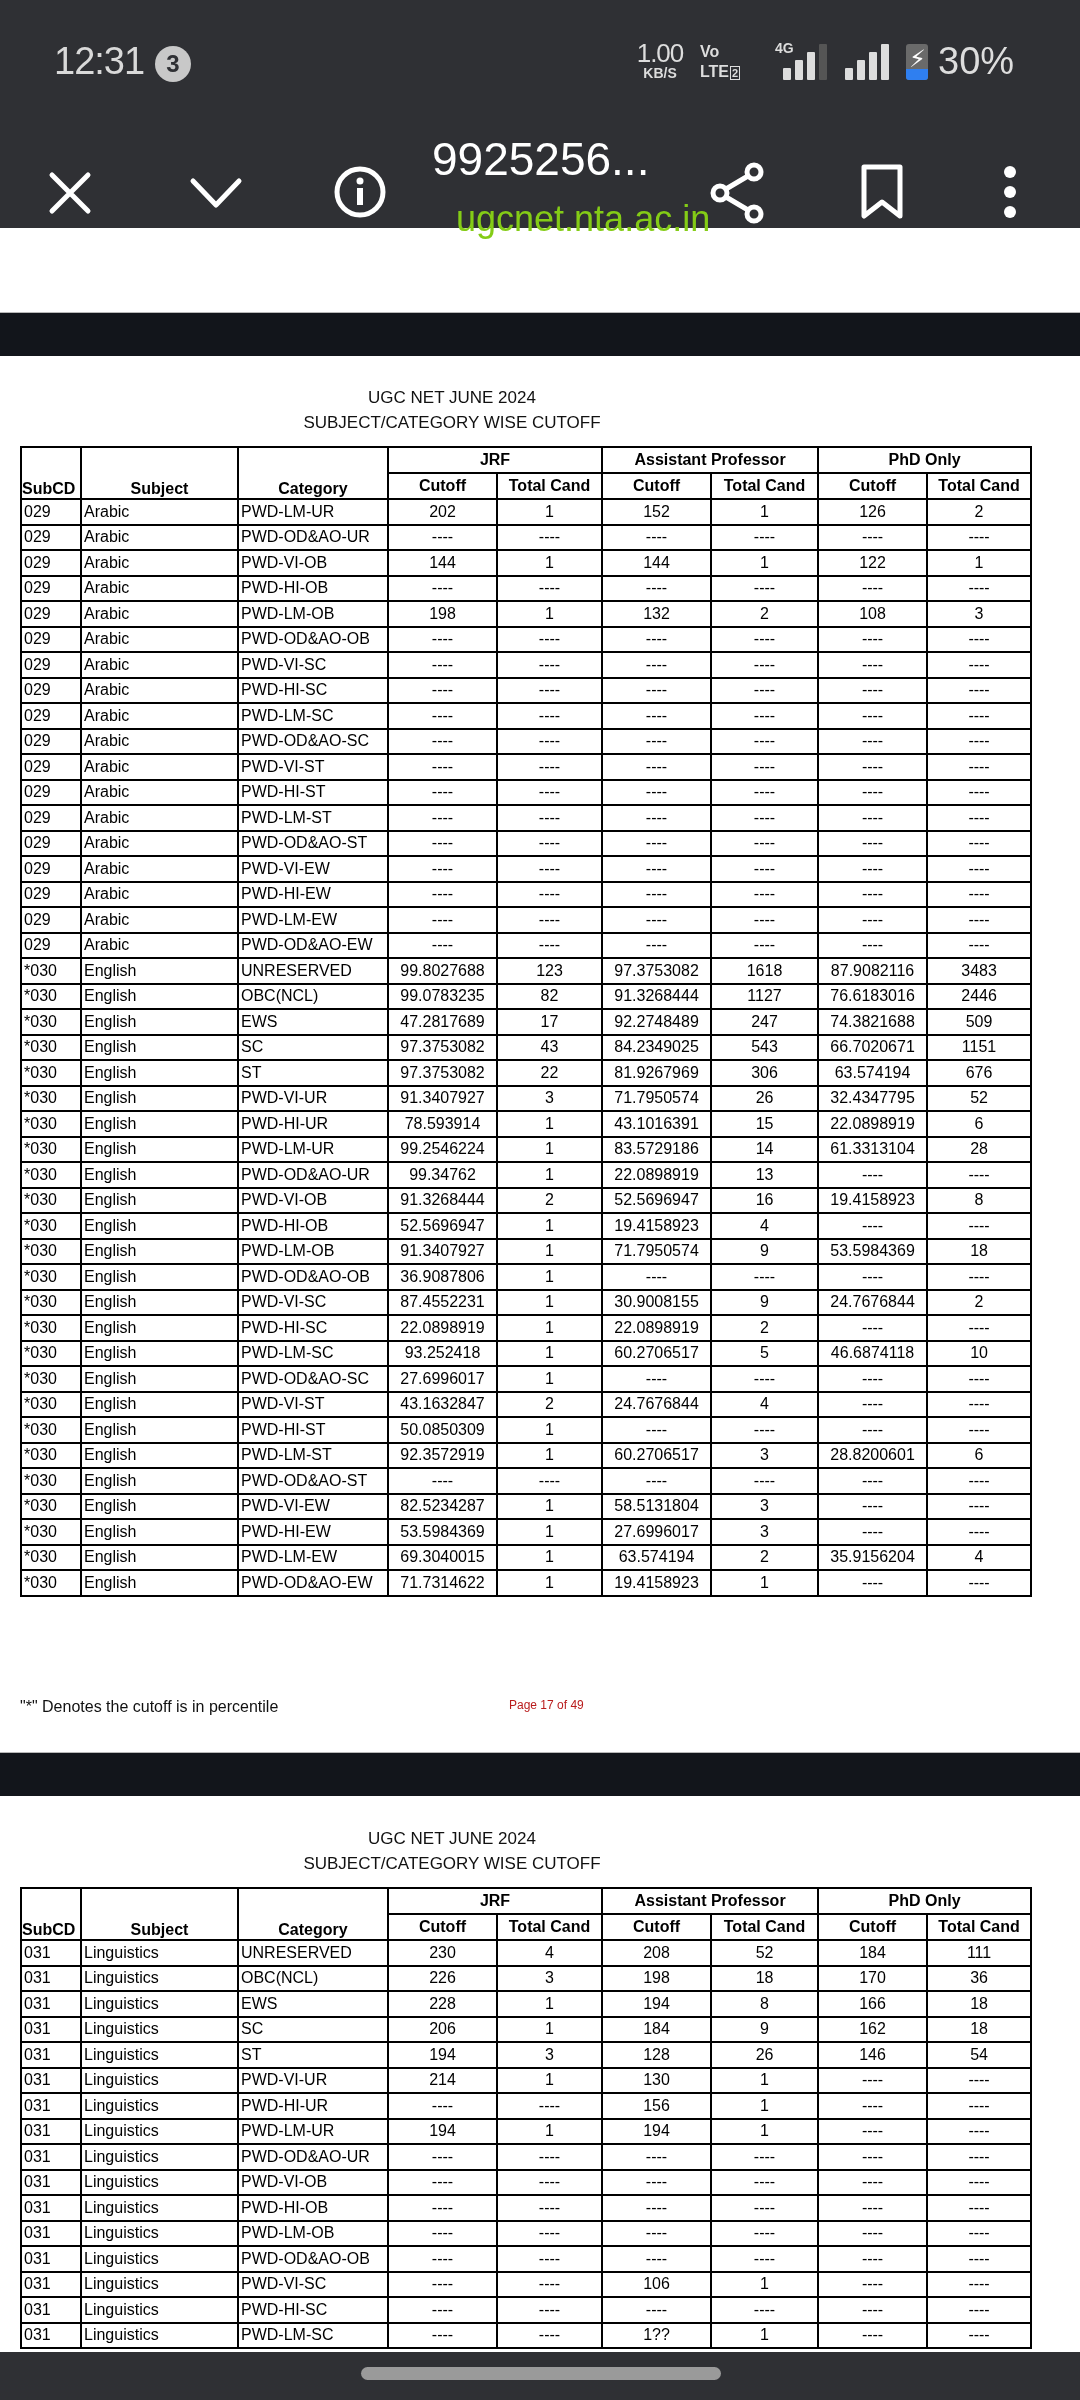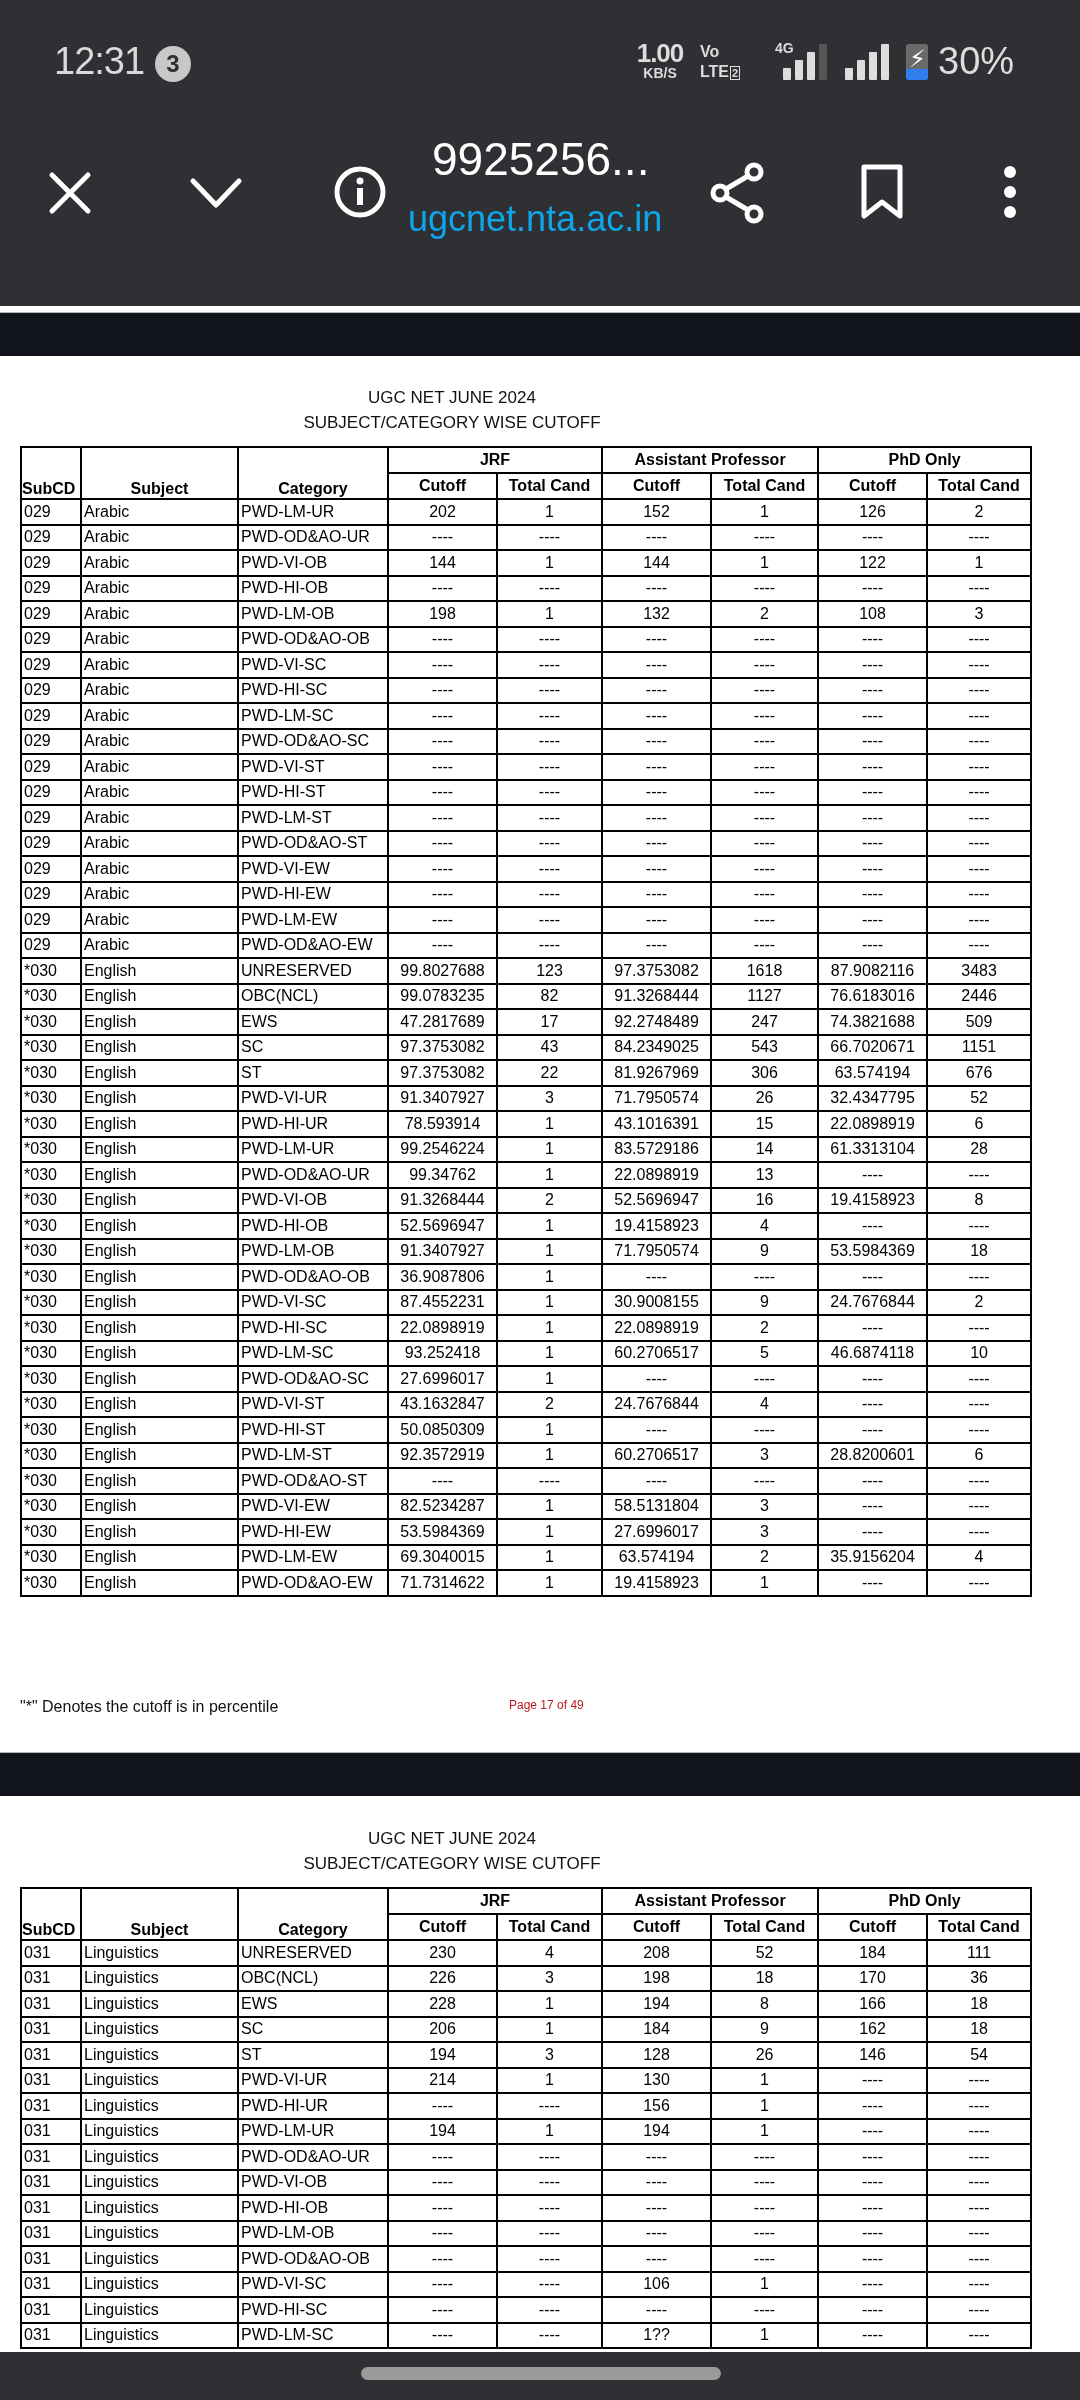--- a/index.html
+++ b/index.html
@@ -2,43 +2,43 @@
 <html><head>
 <meta charset="utf-8">
 <style>
   html, body { margin: 0; padding: 0; }
   body {
     width: 1080px; height: 2400px; overflow: hidden; position: relative;
     background: #ffffff;
     font-family: "Liberation Sans", "DejaVu Sans", sans-serif;
   }
   .topbar {
-    position: absolute; left: 0; top: 0; width: 1080px; height: 306px;
+    position: absolute; left: 0; top: 0; width: 1080px; height: 228px;
     background: #2f3034; color: #fff; z-index: 5;
   }
   .status { position: absolute; top: 38px; left: 0; width: 1080px; height: 50px; }
   .status .time { position: absolute; left: 54px; top: 2px; font-size: 38px; color: #d9d9d9; letter-spacing: -1px; }
   .status .notif { position: absolute; left: 155px; top: 8px; width: 36px; height: 36px; border-radius: 50%;
     background: #c8c8c8; color: #2f3034; font-size: 24px; font-weight: bold; text-align: center; line-height: 36px; }
   .status .net { position: absolute; left: 635px; top: 2px; width: 50px; color: #ddd; text-align: center; line-height: 1; }
-  .status .net .v { font-size: 26px; font-weight: bold; display: block; letter-spacing: -1px; }
+  .status .net .v { font-size: 26px; font-weight: normal; display: block; letter-spacing: -1px; }
   .status .net .u { font-size: 14px; font-weight: bold; display: block; }
   .status .volte { position: absolute; left: 700px; top: 4px; color: #ddd; font-size: 16px; font-weight: bold; line-height: 20px; }
   .status .sig { position: absolute; top: 6px; height: 36px; }
   .status .sig span { position: absolute; bottom: 0; width: 8px; background: #ddd; border-radius: 1px; }
   .status .fourg { position: absolute; left: 775px; top: 2px; font-size: 14px; color: #ddd; font-weight: bold; }
   .status .batt { position: absolute; left: 906px; top: 6px; width: 22px; height: 36px; border-radius: 3px; background: #6a6a6a; overflow: hidden; }
   .status .batt .lvl { position: absolute; left: 0; bottom: 0; width: 100%; background: #2f7ff0; }
   .status .batt .bolt { position: absolute; left: 3px; top: 3px; font-size: 24px; color: #fff; line-height: 1; }
   .status .pct { position: absolute; left: 938px; top: 2px; font-size: 38px; color: #ddd; }
 
   .urlbar { position: absolute; top: 120px; left: 0; width: 1080px; height: 140px; }
   .icon-btn { position: absolute; display: flex; align-items: center; justify-content: center; color: #fff; }
   .title-text { position: absolute; left: 432px; top: 12px; font-size: 46px; color: #fff; }
-  .url-text { position: absolute; left: 408px; top: 78px; font-size: 36px; color: #0ea5e9; }
+  .url-text { position: absolute; left: 456px; top: 78px; font-size: 36px; color: #84cc16; }
 
   .divider { position: absolute; left: 0; width: 1080px; height: 43px; background: #12151b; border-top: 1px solid #b8b8b8; }
 
   .page-title { position: absolute; left: 0; width: 904px; text-align: center; font-size: 17px; color: #111; }
 
   table.cut {
     position: absolute; left: 20px; border-collapse: collapse; table-layout: fixed;
     font-family: "Liberation Sans", sans-serif; font-size: 16px; color: #000;
   }
   table.cut th, table.cut td { border: 2px solid #000; padding: 0 2px; white-space: nowrap; overflow: hidden; }

